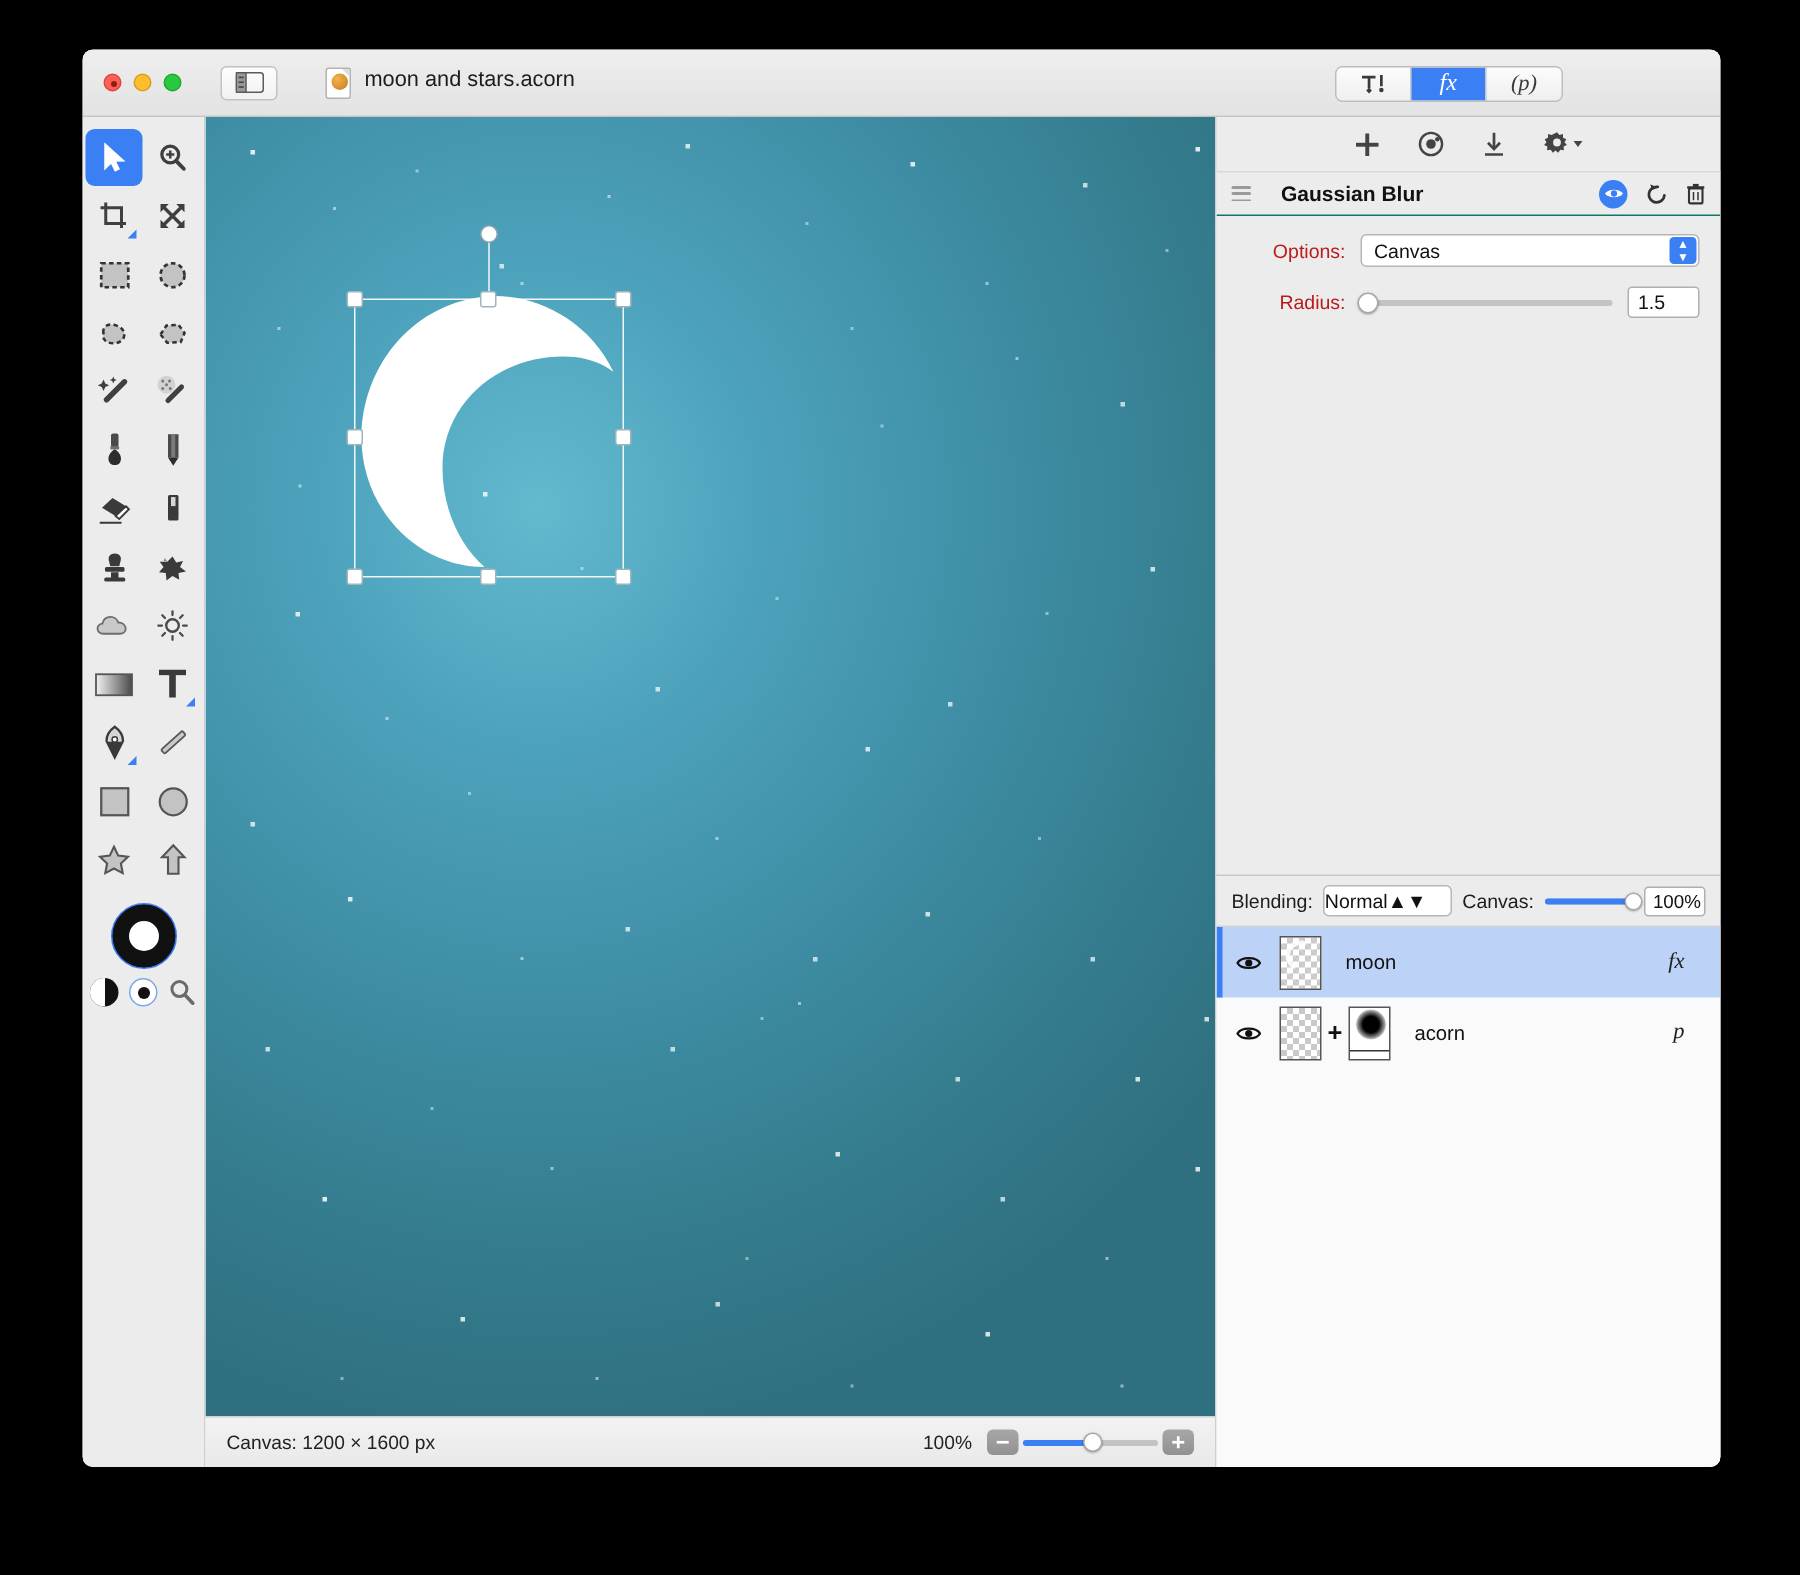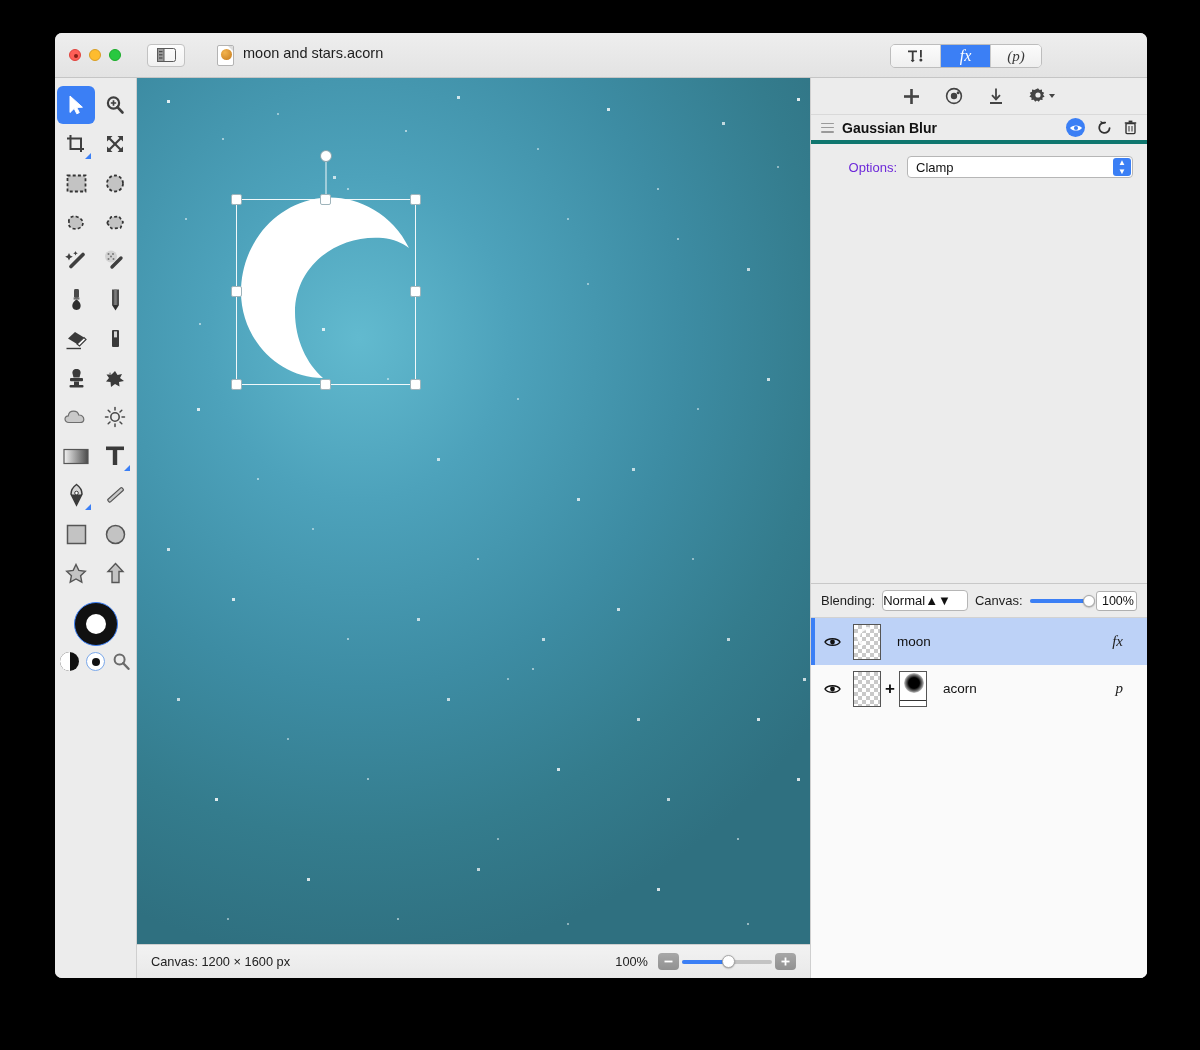--- a/index.html
+++ b/index.html
@@ -180,34 +180,34 @@
     border-left: 1px solid #cfcfcf;
     display: flex; flex-direction: column;
   }
   .insp-toolbar {
     height: 36px; flex: 0 0 36px;
     display: flex; align-items: center; justify-content: center; gap: 25px;
     color: #444;
   }
   .filters-pane { flex: 1; min-height: 0; background: #ececec; overflow: hidden; }
   .filter-head {
-    display: flex; align-items: center; height: 30px; padding: 0 10px; gap: 8px;
-    border-top: 1px solid #d9d9d9; border-bottom: 4px solid #0f766e;
+    display: flex; align-items: center; height: 30px; padding: 0 10px; gap: 20px;
+    border-top: 1px solid #d9d9d9; border-bottom: 1px solid #0f766e;
   }
   .grip { width: 13px; height: 10px; display: flex; flex-direction: column; justify-content: space-between; }
   .grip i { display: block; height: 1.5px; background: #9a9a9a; border-radius: 1px; }
   .filter-name { font-size: 14px; font-weight: bold; color: #111; }
   .filter-actions { margin-left: auto; display: flex; align-items: center; gap: 12px; }
   .eye-on {
     width: 19px; height: 19px; border-radius: 50%; background: #3b7ff5;
     display: flex; align-items: center; justify-content: center;
   }
   .filter-rows { padding: 12px 14px 0 14px; }
   .frow { display: flex; align-items: center; margin-bottom: 13px; }
-  .flabel { width: 72px; text-align: right; margin-right: 10px; font-size: 13px; color: #6d28d9; }
+  .flabel { width: 72px; text-align: right; margin-right: 10px; font-size: 13px; color: #b91c1c; }
   .popup {
     flex: 1; height: 22px; background: #fff; border: 1px solid #b6b6b6; border-radius: 4px;
     display: flex; align-items: center; padding-left: 8px; font-size: 13px; color: #111;
     position: relative;
   }
   .popup .arrows {
     position: absolute; right: 1px; top: 1px; bottom: 1px; width: 18px;
     background: #3b7ff5; border-radius: 3px;
     display: flex; flex-direction: column; align-items: center; justify-content: center; gap: 2px;
     color: #fff; font-size: 8px; line-height: 7px;
@@ -731,26 +731,36 @@
               <line x1="5" y1="6" x2="5" y2="11.5" stroke="#333" stroke-width="1"></line>
               <line x1="8" y1="6" x2="8" y2="11.5" stroke="#333" stroke-width="1"></line>
             </svg>
           </span>
         </div>
 
         <div class="filter-rows">
           <div class="frow">
             <span class="flabel">Options:</span>
             <span class="popup">
-              <span>Clamp</span>
+              <span>Canvas</span>
               <span class="arrows">
                 <span>▲</span>
                   <span>▼</span>
               </span>
             </span>
+          </div>
+          <div class="frow">
+            <span class="flabel">Radius:</span>
+            <span class="slider-wrap">
+              <span class="strack">
+                <span class="sfill"></span>
+                <span class="sthumb"></span>
+              </span>
+            </span>
+            <span class="numfield">1.5</span>
           </div>
         </div>
       </div>
 
       <div class="layers-pane">
         <div class="blend-bar">
           <span class="lbl">Blending:</span>
           <span class="blend-popup">
             <span>Normal</span>
             <span class="arrows">

